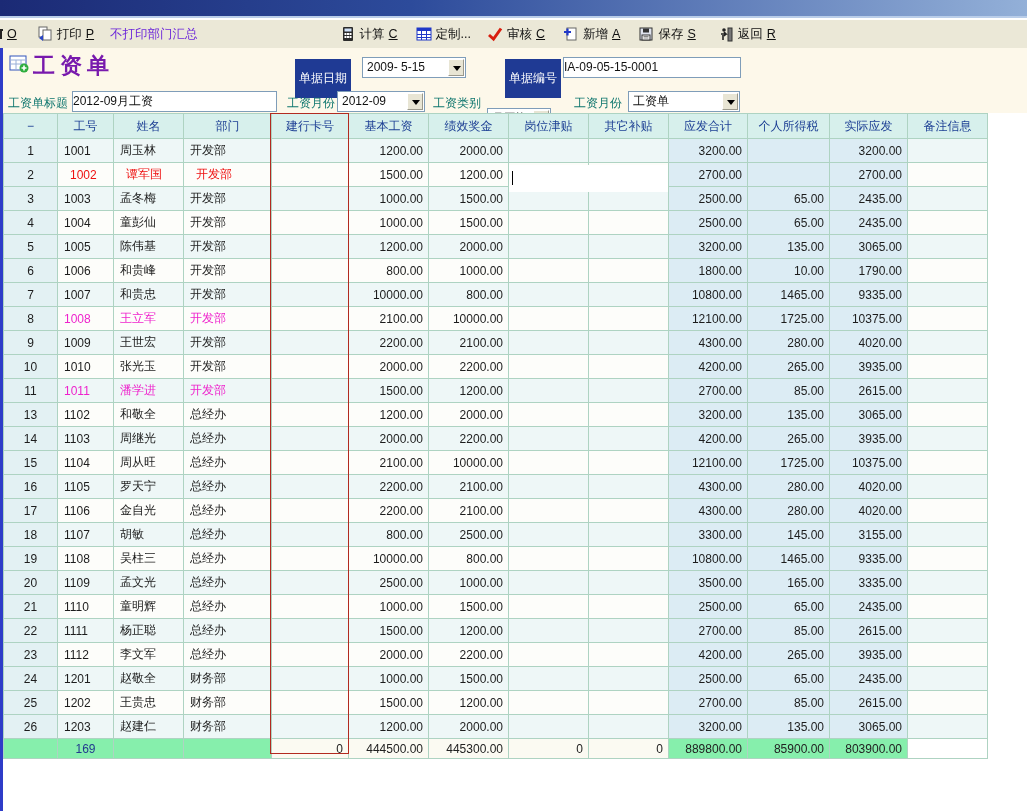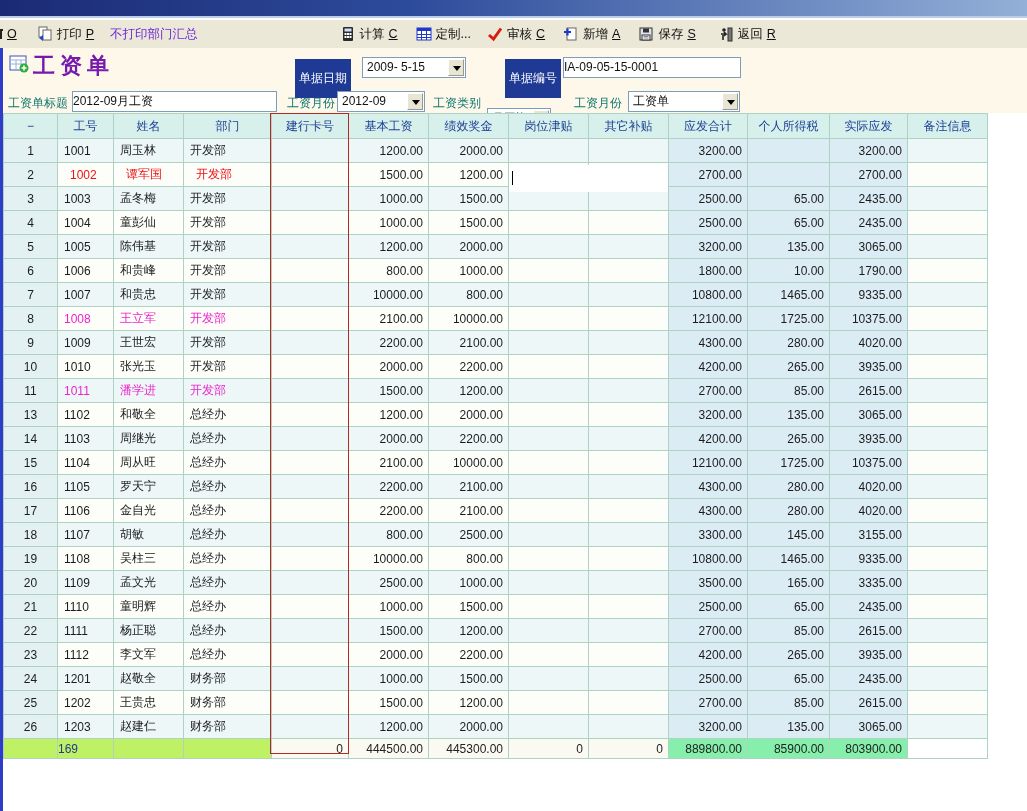--- a/index.html
+++ b/index.html
@@ -43,21 +43,21 @@
   .grid tbody td { height:24px; color:#1c1c1c; }
   .grid tbody tr:nth-child(odd) { background:#eef7f7; }
   .grid tbody tr:nth-child(even) { background:#fdfdfa; }
   .c-no { text-align:center; background:#e3f1f3; color:#2b4aa0; }
   .c-id, .c-name, .c-dept { text-align:left; padding-left:6px; }
   .c-num { text-align:right; padding-right:5px; }
   .money { background:#dcecf4; }
   tr.red .c-id, tr.red .c-name, tr.red .c-dept { color:#ee1111;padding-left:12px; }
   tr.magenta .c-id, tr.magenta .c-name, tr.magenta .c-dept { color:#ee22cc; }
   .grid tfoot td { height:20px; }
-  .t-grey { background:#bef264; color:#223a8f; }
+  .t-grey { background:#86efac; color:#223a8f; text-align:center; }
   .t-pale { background:#fbfaf2; text-align:right; padding-right:5px; color:#222; }
   .t-cream { background:#86efac; text-align:right; padding-right:5px; color:#222; }
   .t-note { background:#ffffff; }
 
   
   .red-col { position:absolute; left:270px; top:113px; width:79px; height:641px;
     border:1px solid #b22a20; pointer-events:none; z-index:4; }
   .edit-cell { position:absolute; left:509px; top:165px; width:159px; height:27px;
     background:#fff; z-index:3; }
   .caret { position:absolute; left:3px; top:6px; width:1px; height:14px; background:#000; }

